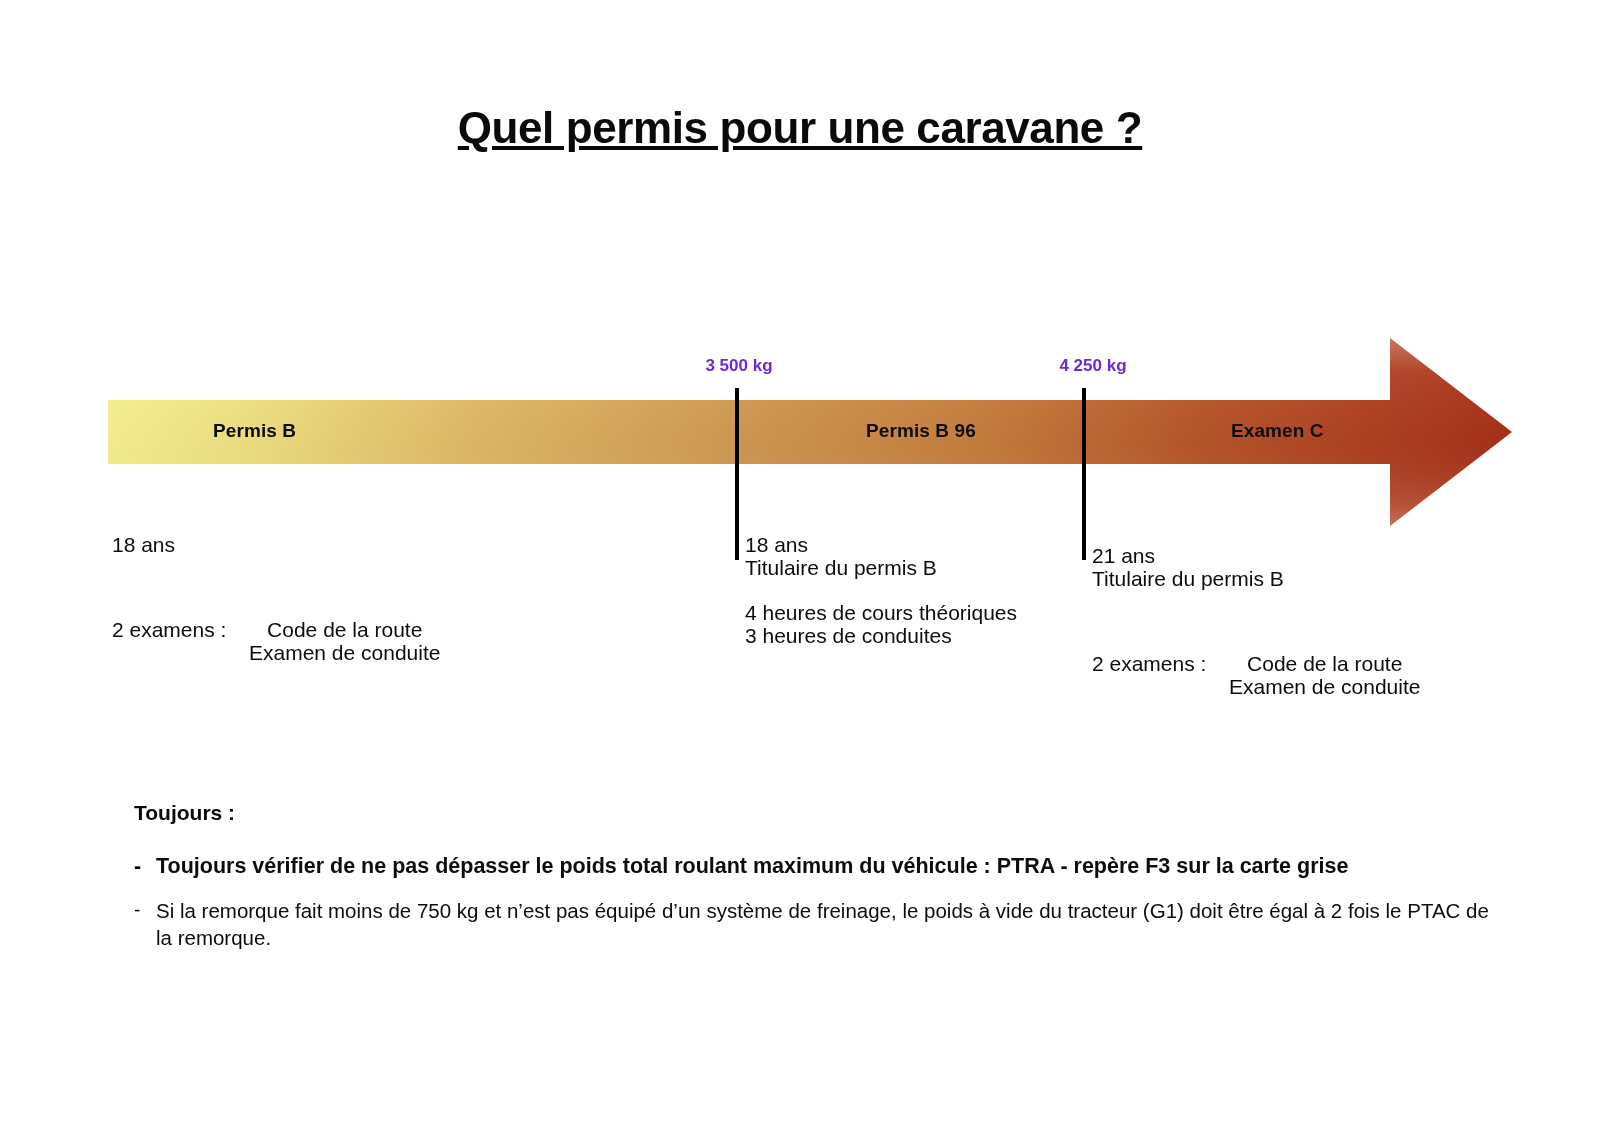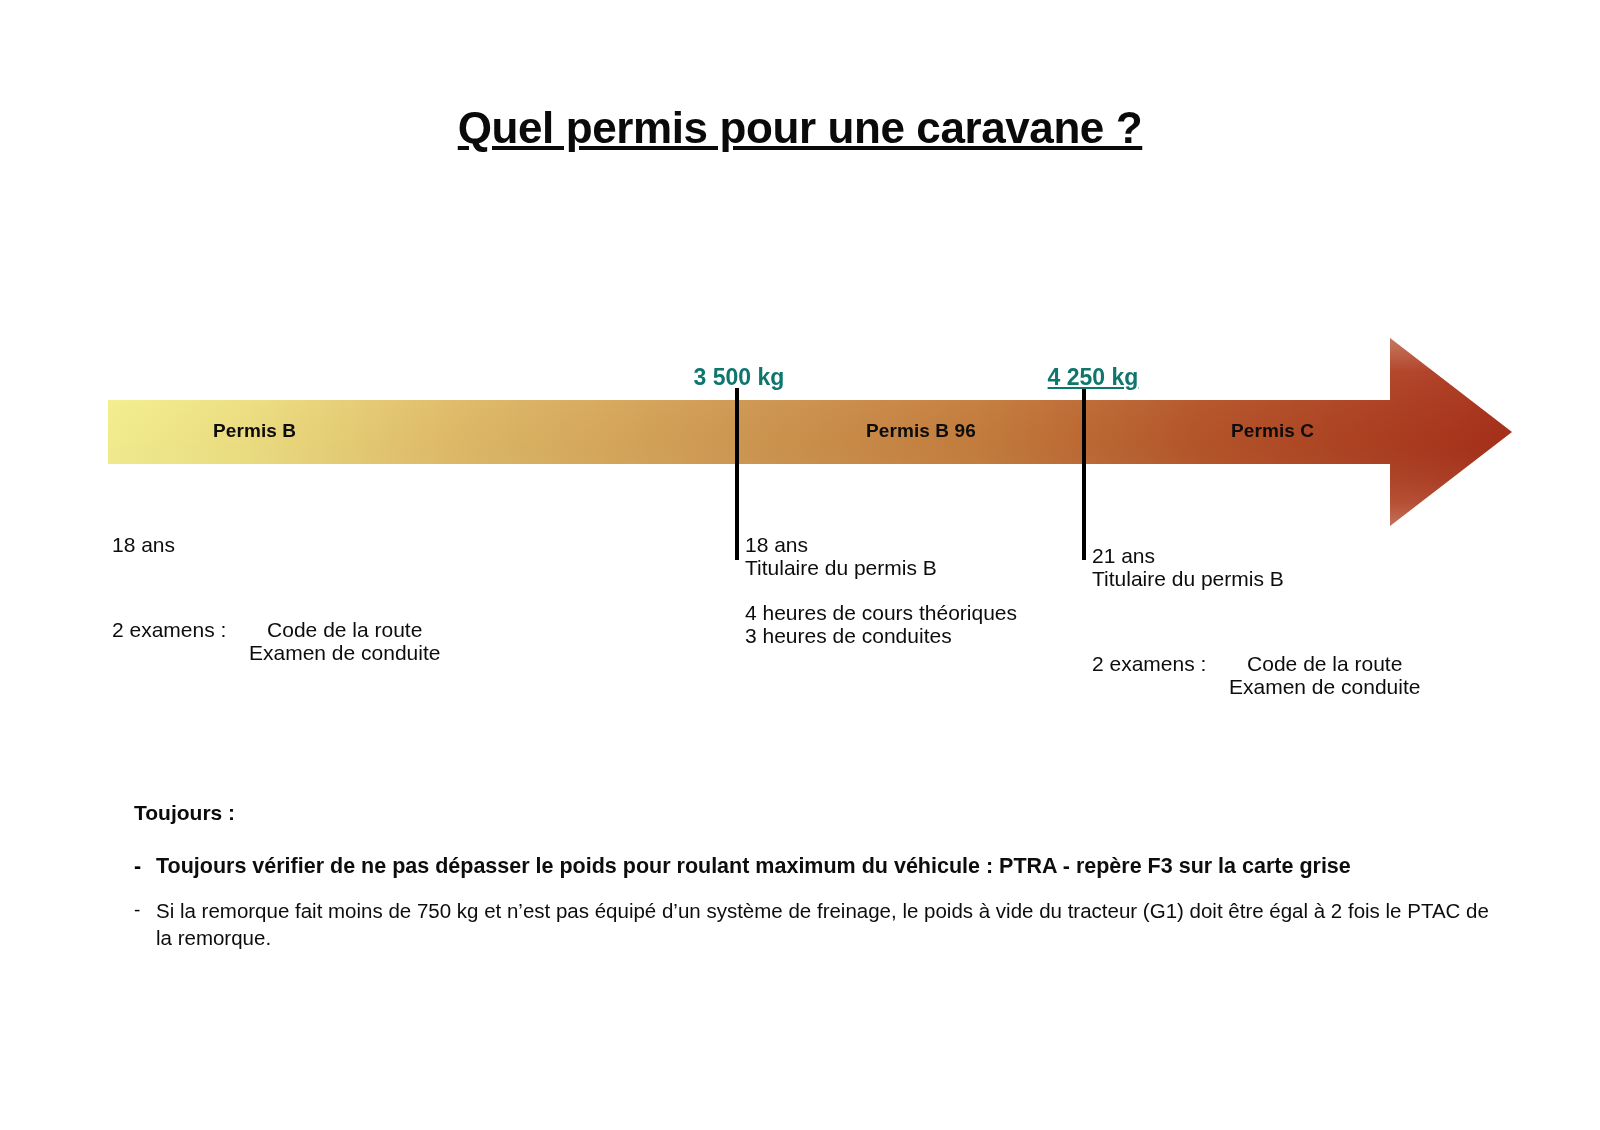--- a/index.html
+++ b/index.html
@@ -64,29 +64,29 @@
     width: 4px;
     background: #000000;
     top: 388px;
     height: 172px;
   }
   .tick.t1 { left: 735px; }
   .tick.t2 { left: 1082px; }
 
   .tick-label {
     position: absolute;
-    top: 364px;
-    font-size: 23px;
-    font-weight: bold;
-    color: #0f766e;
+    top: 356px;
+    font-size: 17px;
+    font-weight: bold;
+    color: #6d28d9;
     white-space: nowrap;
     transform: translateX(-50%);
   }
   .tick-label.t1 { left: 739px; }
-  .tick-label.t2 { left: 1093px; text-decoration: underline; }
+  .tick-label.t2 { left: 1093px; }
 
   
   .col {
     position: absolute;
     font-size: 21px;
     line-height: 23px;
     color: #0d0d0d;
     white-space: nowrap;
   }
   .col .line  { display: block; }
@@ -176,21 +176,21 @@
       </linearGradient>
     </defs>
 
     <polygon points="0,64 1282,64 1282,2 1404,96 1282,190 1282,128 0,128" fill="url(#gradH)"></polygon>
     <polygon points="0,64 1282,64 1282,2 1404,96 1282,190 1282,128 0,128" fill="url(#shadeV)"></polygon>
   </svg>
 </div>
 
 <div class="band-label b1">Permis B</div>
 <div class="band-label b2">Permis B 96</div>
-<div class="band-label b3">Permis C</div>
+<div class="band-label b3">Examen C</div>
 
 <div class="tick t1"></div>
 <div class="tick t2"></div>
 
 <div class="tick-label t1">3 500 kg</div>
 <div class="tick-label t2">4 250 kg</div>
 
 <div class="col col-left">
   <span class="line">18 ans</span>
   <div class="gap-1"></div>
@@ -222,20 +222,20 @@
       <span class="line">Examen de conduite</span>
     </span>
   </div>
 </div>
 
 <div class="attention">
   <div class="attention-title">Toujours :</div>
 
   <div class="bullet strong">
     <span class="dash">-</span>
-    <span class="btext">Toujours vérifier de ne pas dépasser le poids pour roulant maximum du véhicule : PTRA - repère F3 sur la carte grise</span>
+    <span class="btext">Toujours vérifier de ne pas dépasser le poids total roulant maximum du véhicule : PTRA - repère F3 sur la carte grise</span>
   </div>
 
   <div class="bullet normal">
     <span class="dash">-</span>
     <span class="btext">Si la remorque fait moins de 750 kg et n’est pas équipé d’un système de freinage, le poids à vide du tracteur (G1) doit être égal à 2 fois le PTAC de la remorque.</span>
   </div>
 </div>
 
 </body></html>

